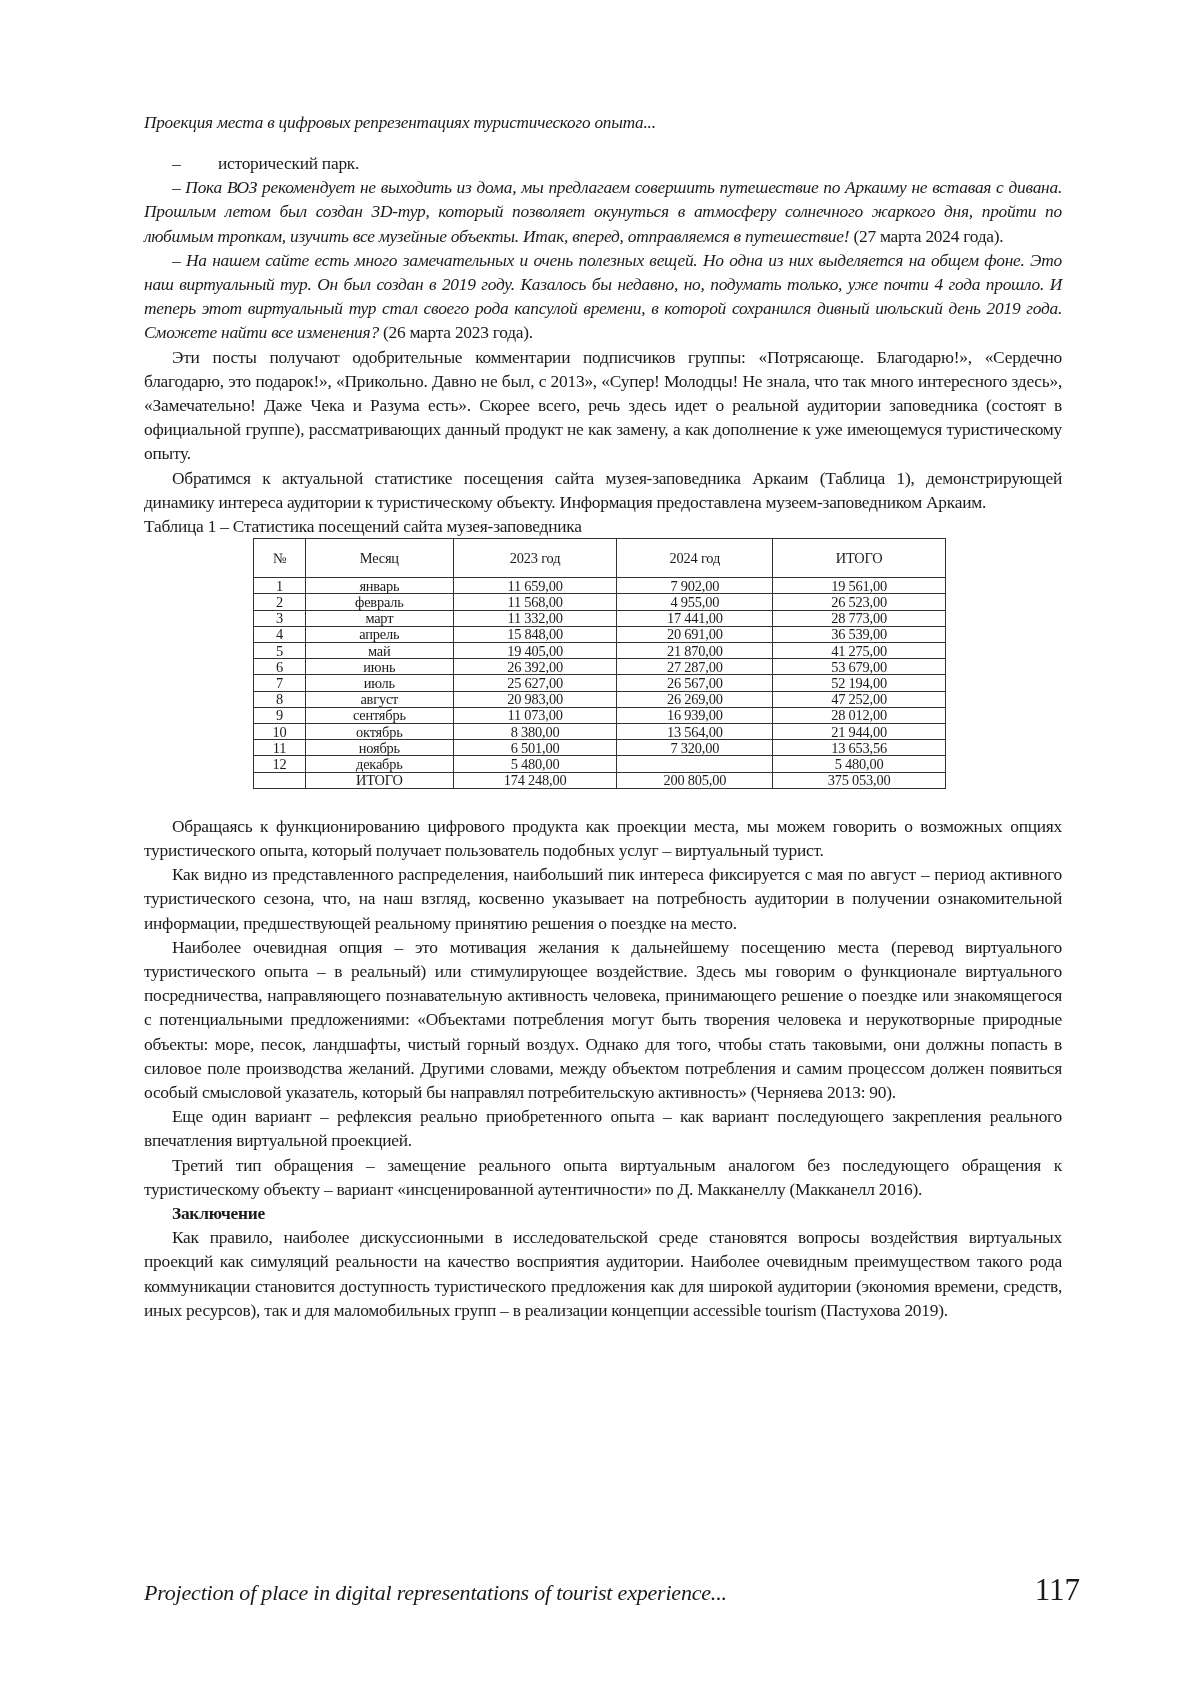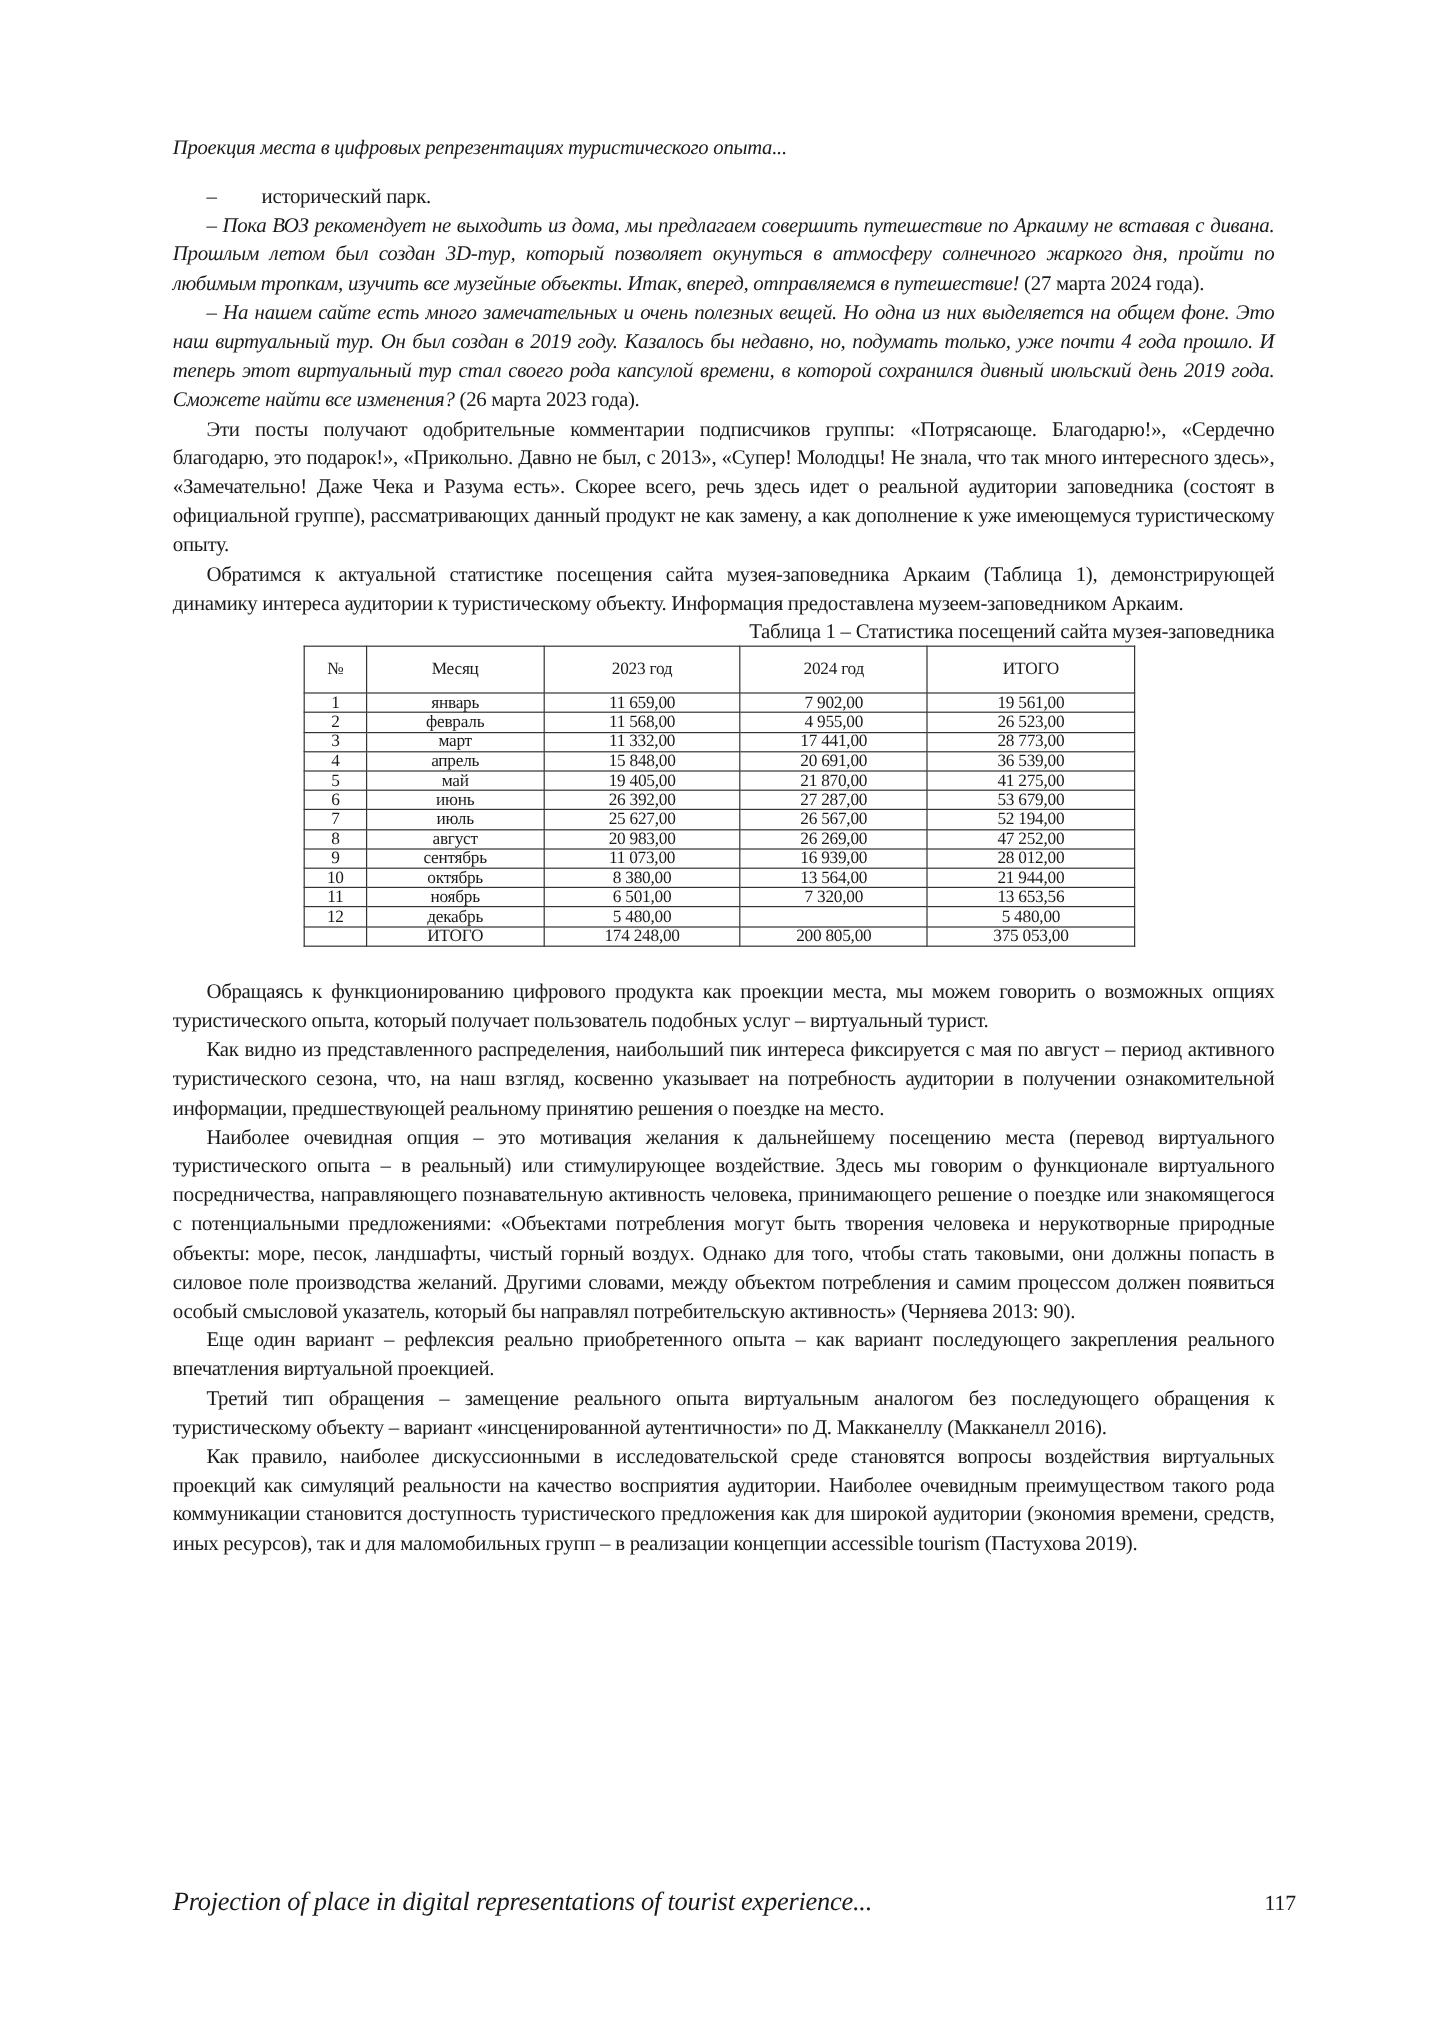--- a/index.html
+++ b/index.html
@@ -9,35 +9,35 @@
   .running-head { position: absolute; left: 144px; top: 97px; font-style: italic; font-size: 17.2px;
                   letter-spacing: -0.2px; }
   .content { position: absolute; left: 144px; top: 135px; width: 918px; font-size: 17.4px;
              line-height: 24.2px; text-align: justify; letter-spacing: -0.25px; }
   .content p { margin: 0; text-indent: 28px; }
   .content p.noindent { text-indent: 0; }
   .list-item { display: flex; padding-left: 28px; }
   .list-item .dash { width: 46px; }
   .ital { font-style: italic; }
   .heading { font-weight: bold; text-indent: 28px; margin: 0; }
-  .caption { text-align: right; margin-top: 14px; margin-bottom: 4px; padding-right: 0; }
+  .caption { margin-top: 14px; margin-bottom: 4px; padding-right: 0; }
   table.stats { border-collapse: collapse; margin-left: 109px; width: 693px; font-size: 14.4px;
                 line-height: 14px; letter-spacing: -0.2px; }
   table.stats th, table.stats td { border: 1.3px solid #333; text-align: center; padding: 0 2px;
                                    font-weight: normal; }
   table.stats th { height: 38px; }
   table.stats td { height: 15.2px; }
   table.stats col.c1 { width: 52px; } table.stats col.c2 { width: 148px; }
   table.stats col.c3 { width: 164px; } table.stats col.c4 { width: 156px; }
   table.stats col.c5 { width: 173px; }
   .after-table { margin-top: 25px; }
   .footer { position: absolute; left: 144px; top: 1556px; width: 936px; display: flex;
             justify-content: space-between; align-items: baseline; }
   .footer .ft { font-style: italic; font-size: 22px; letter-spacing: -0.2px; }
-  .footer .pn { font-size: 18px; }
+  .footer .pn { font-size: 31px; }
 </style>
 </head>
 <body>
 
 <div class="page">
   <div class="running-head">Проекция места в цифровых репрезентациях туристического опыта...</div>
 
   <div class="content">
     <div class="list-item">
       <span class="dash">–</span>
@@ -160,20 +160,21 @@
           </tr>
         </tbody>
     </table>
 
     <div class="after-table">
       <p>Обращаясь к функционированию цифрового продукта как проекции места, мы можем говорить о возможных опциях туристического опыта, который получает пользователь подобных услуг – виртуальный турист.</p>
       <p>Как видно из представленного распределения, наибольший пик интереса фиксируется с мая по август – период активного туристического сезона, что, на наш взгляд, косвенно указывает на потребность аудитории в получении ознакомительной информации, предшествующей реальному принятию решения о поездке на место.</p>
       <p>Наиболее очевидная опция – это мотивация желания к дальнейшему посещению места (перевод виртуального туристического опыта – в реальный) или стимулирующее воздействие. Здесь мы говорим о функционале виртуального посредничества, направляющего познавательную активность человека, принимающего решение о поездке или знакомящегося с потенциальными предложениями: «Объектами потребления могут быть творения человека и нерукотворные природные объекты: море, песок, ландшафты, чистый горный воздух. Однако для того, чтобы стать таковыми, они должны попасть в силовое поле производства желаний. Другими словами, между объектом потребления и самим процессом должен появиться особый смысловой указатель, который бы направлял потребительскую активность» (Черняева 2013: 90).</p>
       <p>Еще один вариант – рефлексия реально приобретенного опыта – как вариант последующего закрепления реального впечатления виртуальной проекцией.</p>
       <p>Третий тип обращения – замещение реального опыта виртуальным аналогом без последующего обращения к туристическому объекту – вариант «инсценированной аутентичности» по Д. Макканеллу (Макканелл 2016).</p>
+      <p class="heading">Заключение</p>
       <p>Как правило, наиболее дискуссионными в исследовательской среде становятся вопросы воздействия виртуальных проекций как симуляций реальности на качество восприятия аудитории. Наиболее очевидным преимуществом такого рода коммуникации становится доступность туристического предложения как для широкой аудитории (экономия времени, средств, иных ресурсов), так и для маломобильных групп – в реализации концепции accessible tourism (Пастухова 2019).</p>
     </div>
   </div>
 
   <div class="footer">
     <span class="ft">Projection of place in digital representations of tourist experience...</span>
     <span class="pn">117</span>
   </div>
 </div>
 

